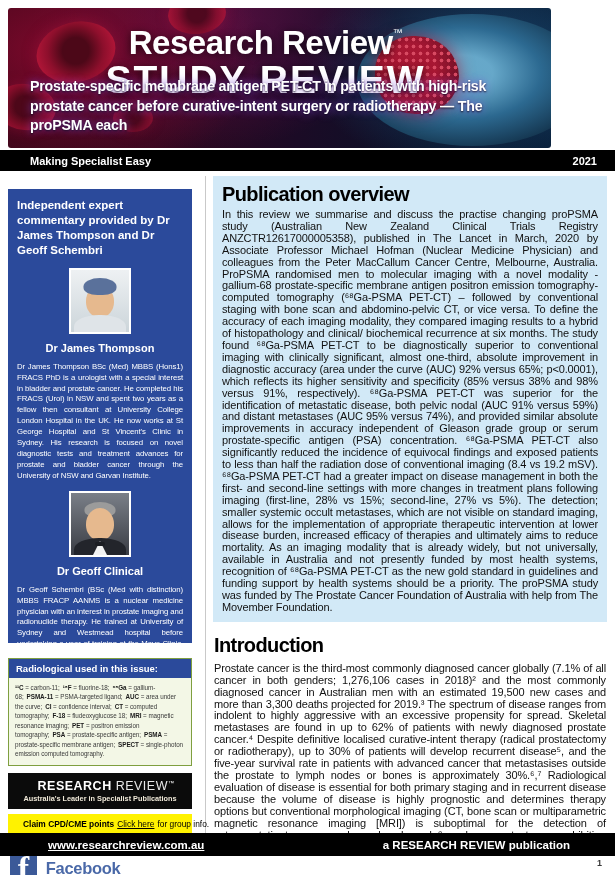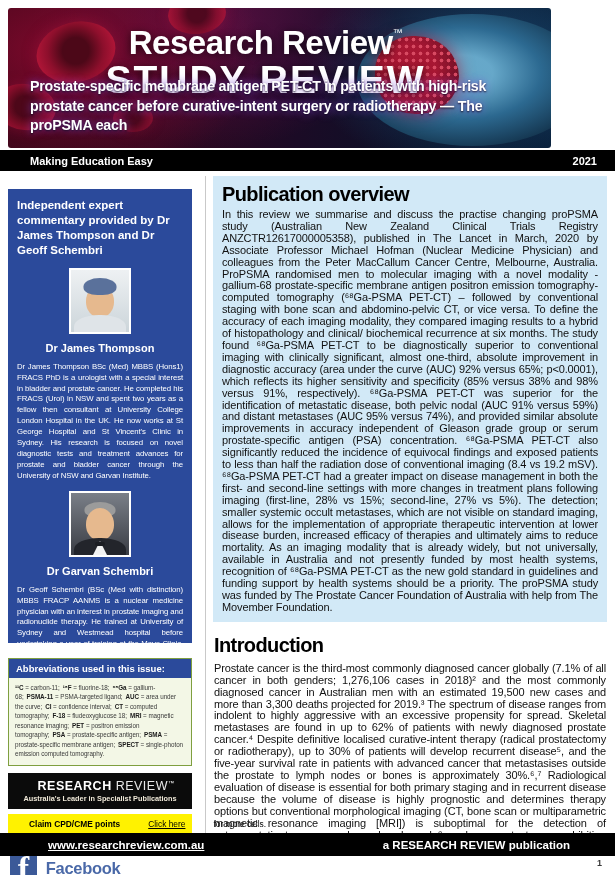--- a/index.html
+++ b/index.html
@@ -82,21 +82,21 @@
   .ab-item { margin-right:3px; }
 
   .rrbox { margin-top:7px; background:#0b0b0b; color:#fff; height:36px; text-align:center;
     padding-top:6px; }
   .rr-l1 { font-size:12.5px; letter-spacing:.5px; }
   .rr-l1 .b { font-weight:700;margin-left:12px; } .rr-l1 .r { font-weight:400; color:#e9e9e9; }
   .rr-l1 .tm { font-size:6px; vertical-align:5px; }
   .rr-l2 { font-size:7.3px; font-weight:700; color:#efe8d8; margin-top:1px; }
 
   .cpd { margin-top:5px; background:#fff200; height:20px; display:flex; align-items:center;
-    padding:0 21px; font-size:8.4px; color:#000; white-space:nowrap;gap:25px; }
+    padding:0 15px; font-size:8.4px; color:#000; white-space:nowrap; }
   .cpd b { font-weight:700; }
   .cpd a { color:#000; text-decoration:underline; margin:0 3px; font-weight:400; cursor:pointer; }
 
   .fb { margin-top:6px; display:flex; align-items:center; gap:9px; padding-left:2px; cursor:pointer; }
   .fb-icon { width:38px; height:38px; background:#3b5998; border-radius:6px; color:#fff;
     font-size:34px; font-weight:700; display:flex; align-items:flex-end; justify-content:center;
     line-height:.82; overflow:hidden; font-family:"Liberation Serif", serif; }
   .fb-like { font-size:16.5px; font-weight:700; color:#1a1a1a; letter-spacing:-.3px; }
   .fb-like .fbb { color:#4a69a8; }
   .fb-url { font-size:9.3px; font-weight:700; color:#4a69a8; text-decoration:underline; margin-top:1px; }
@@ -130,21 +130,21 @@
     <div class="tumor"></div>
   </div>
   <div class="brand-wrap">
     <div class="brand-1"><span>Research Review</span><span class="brand-tm">™</span></div>
     <div class="brand-2">STUDY REVIEW</div>
   </div>
   <div class="banner-sub"><span>Prostate-specific membrane antigen PET-CT in patients with high-risk prostate cancer before curative-intent surgery or radiotherapy — </span><b>The proPSMA each</b></div>
 </div>
 
 <div class="topbar">
-  <span>Making Education Easy</span>
+  <span>Making Specialist Easy</span>
   <span>2021</span>
 </div>
 
 <div class="divider"></div>
 
 <div class="sidebar">
   <div class="side-blue">
     <div class="side-heading">Independent expert commentary provided by Dr James Thompson and Dr Geoff Schembri</div>
 
     <div class="expert-row">
@@ -158,41 +158,41 @@
     <div class="bio">Dr James Thompson BSc (Med) MBBS (Hons1) FRACS PhD is a urologist with a special interest in bladder and prostate cancer. He completed his FRACS (Urol) in NSW and spent two years as a fellow then consultant at University College London Hospital in the UK. He now works at St George Hospital and St Vincent's Clinic in Sydney. His research is focused on novel diagnostic tests and treatment advances for prostate and bladder cancer through the University of NSW and Garvan Institute.</div>
 
     <div class="expert-row">
       <div class="photo dark">
         <div class="ph-hair"></div>
         <div class="ph-head"></div>
         <div class="ph-body suit"></div>
         <div class="ph-shirt"></div>
         <div class="ph-bow"></div>
       </div>
-      <div class="expert-name">Dr Garvan Schembri</div>
+      <div class="expert-name">Dr Geoff Clinical</div>
     </div>
     <div class="bio">Dr Geoff Schembri (BSc (Med with distinction) MBBS FRACP AANMS is a nuclear medicine physician with an interest in prostate imaging and radionuclide therapy. He trained at University of Sydney and Westmead hospital before undertaking a year of training at the Mayo Clinic, Rochester Minnesota. He is currently a senior staff specialist at Royal North Shore Hospital in Sydney and a senior clinical lecturer for the University of Sydney. He is currently involved in two trials assessing the benefit of lutetium PSMA therapy in prostate cancer.</div>
   </div>
 
   <div class="abbrev">
-    <div class="abbrev-title">Abbreviations used in this issue:</div>
+    <div class="abbrev-title">Radiological used in this issue:</div>
     <div class="abbrev-body">
       
     <span class="ab-item"><b>¹¹C</b> <span>= carbon-11;</span></span><span class="ab-item"><b>¹⁸F</b> <span>= fluorine-18;</span></span><span class="ab-item"><b>⁶⁸Ga</b> <span>= gallium-68;</span></span><span class="ab-item"><b>PSMA-11</b> <span>= PSMA-targeted ligand;</span></span><span class="ab-item"><b>AUC</b> <span>= area under the curve;</span></span><span class="ab-item"><b>CI</b> <span>= confidence interval;</span></span><span class="ab-item"><b>CT</b> <span>= computed tomography;</span></span><span class="ab-item"><b>F-18</b> <span>= fludeoxyglucose 18;</span></span><span class="ab-item"><b>MRI</b> <span>= magnetic resonance imaging;</span></span><span class="ab-item"><b>PET</b> <span>= positron emission tomography;</span></span><span class="ab-item"><b>PSA</b> <span>= prostate-specific antigen;</span></span><span class="ab-item"><b>PSMA</b> <span>= prostate-specific membrane antigen;</span></span><span class="ab-item"><b>SPECT</b> <span>= single-photon emission computed tomography.</span></span></div>
   </div>
 
   <div class="rrbox">
     <div class="rr-l1"><span class="b">RESEARCH</span> <span class="r">REVIEW</span><span class="tm">™</span></div>
     <div class="rr-l2">Australia's Leader in Specialist Publications</div>
   </div>
 
   <div class="cpd">
     <b>Claim CPD/CME points</b>
     <a>Click here</a>
-    <span>for more cells.</span>
+    <span>for group info.</span>
   </div>
 
   <div class="fb">
     <div class="fb-icon">f</div>
     <div>
       <div class="fb-like"><span>Like us on</span> <span class="fbb">Facebook</span></div>
       <div class="fb-url">facebook.com/researchreviewau/</div>
     </div>
   </div>
 </div>

